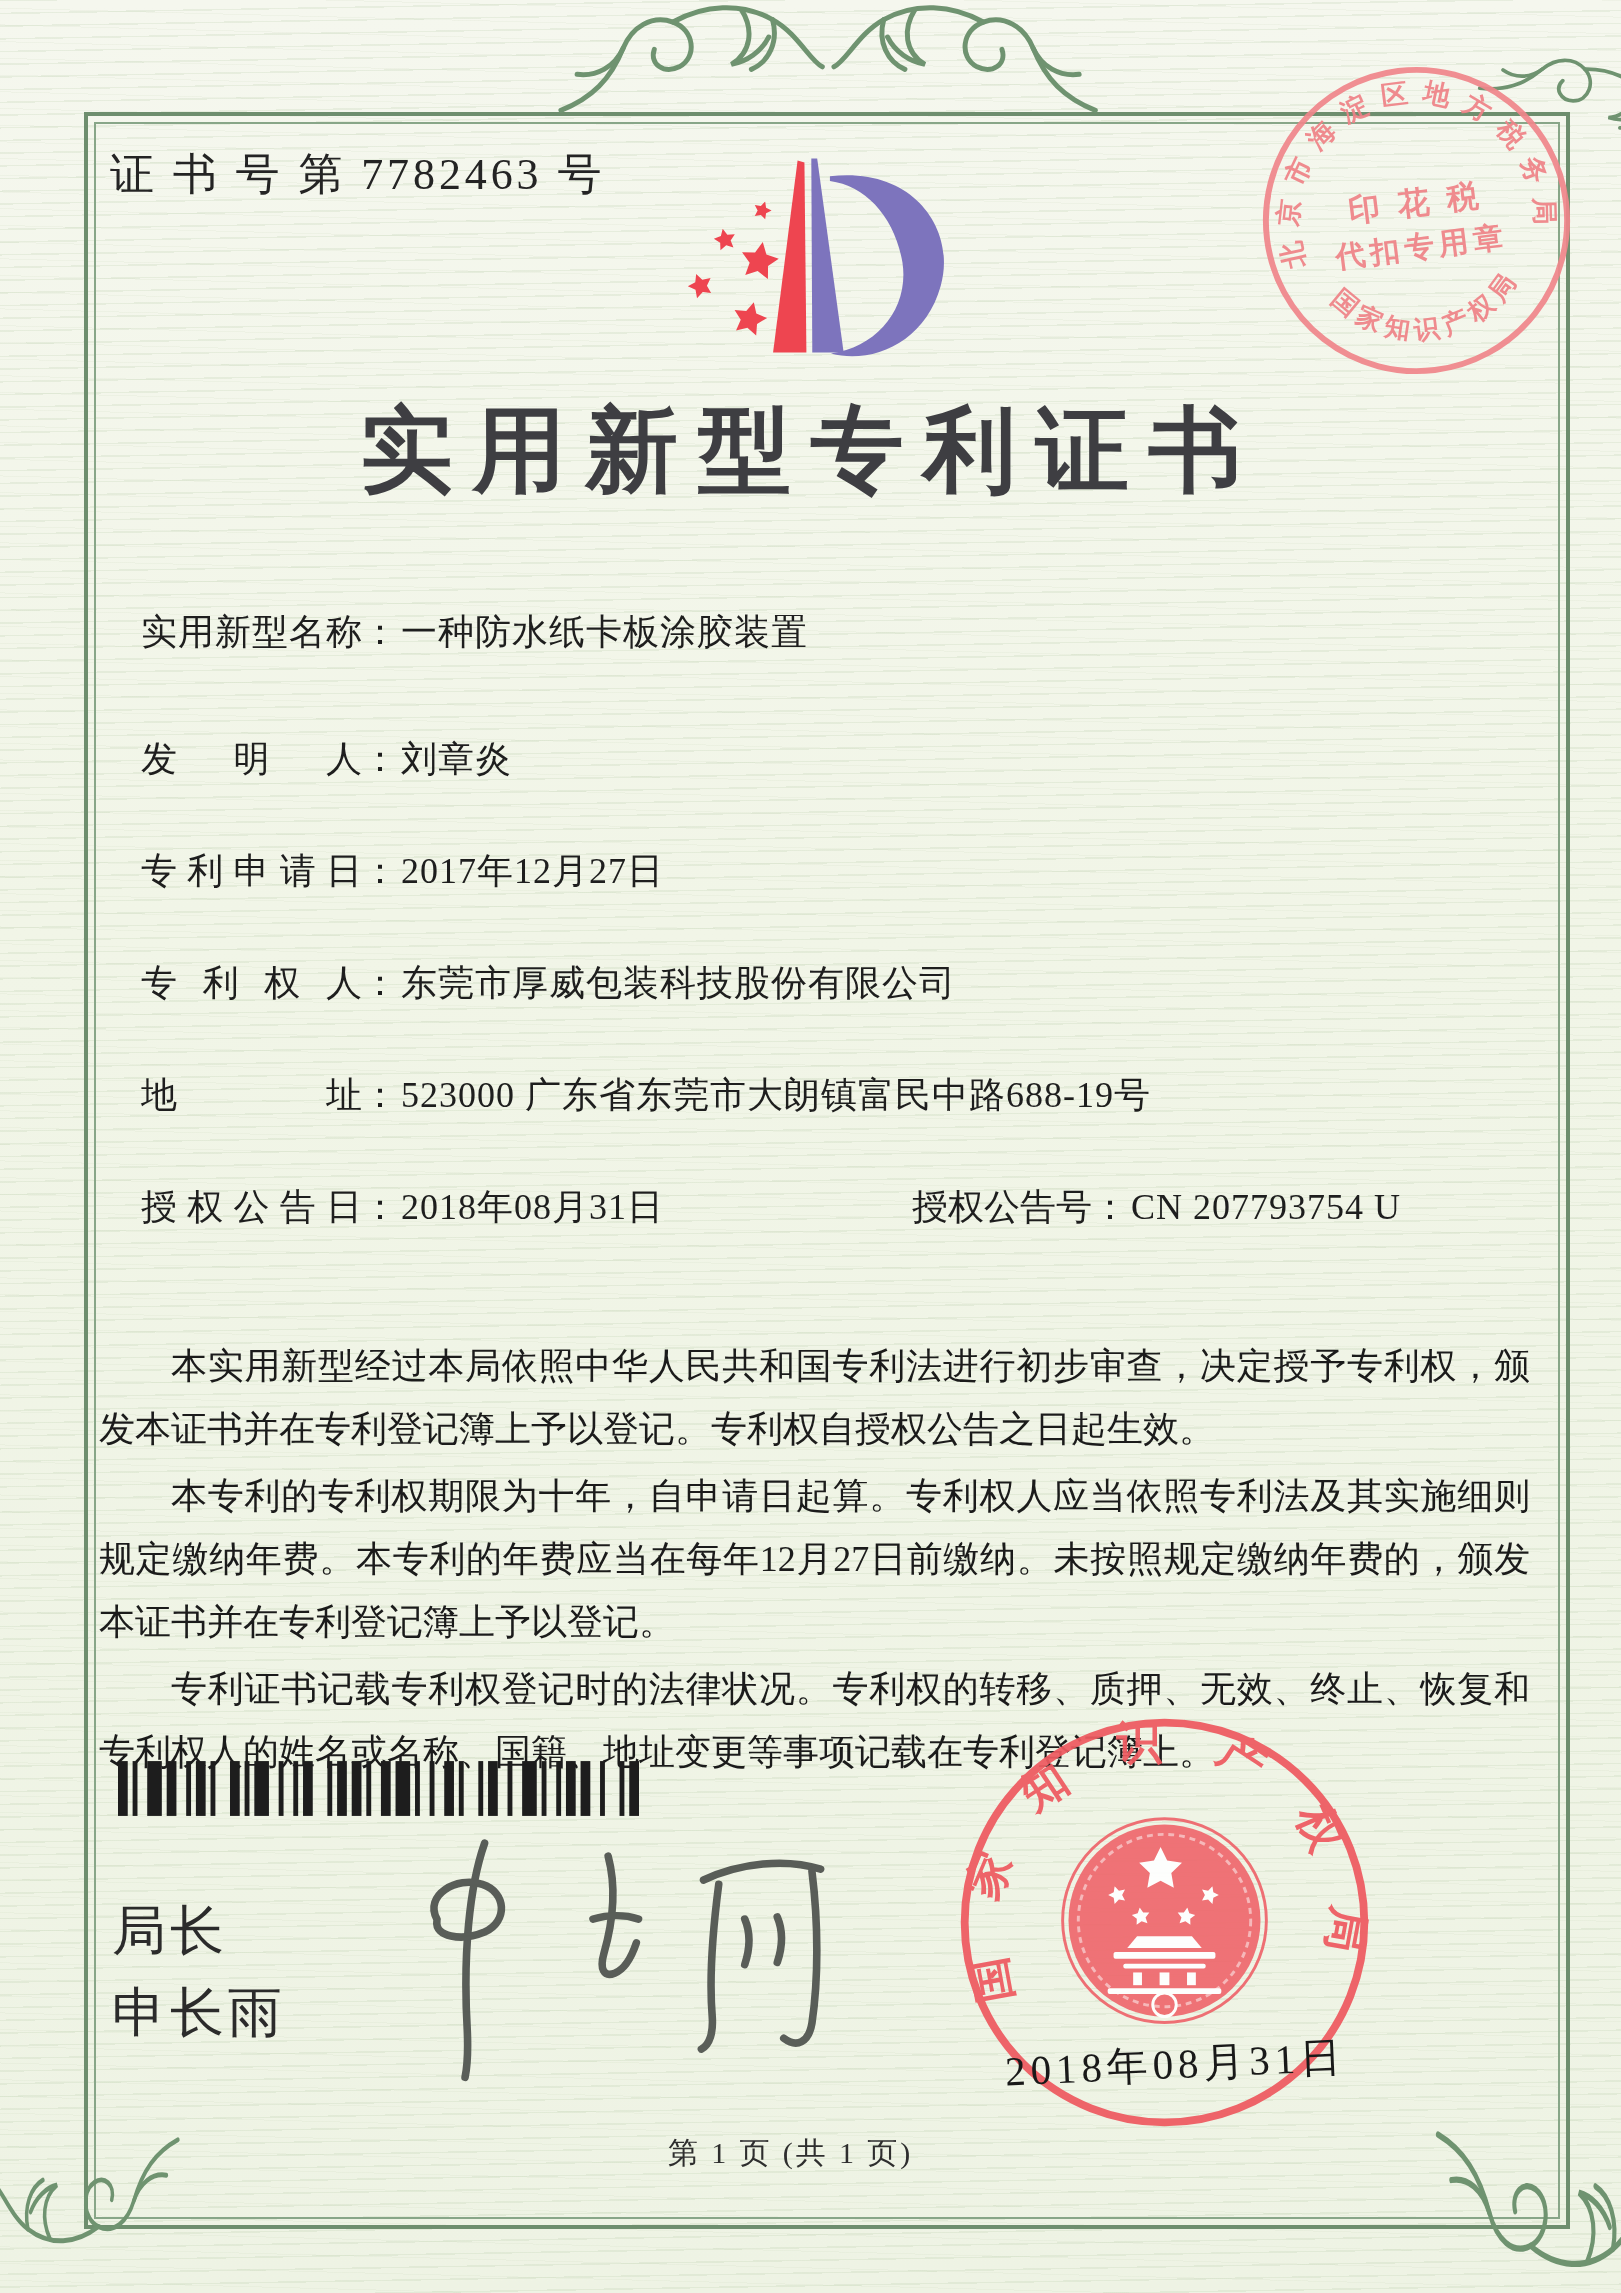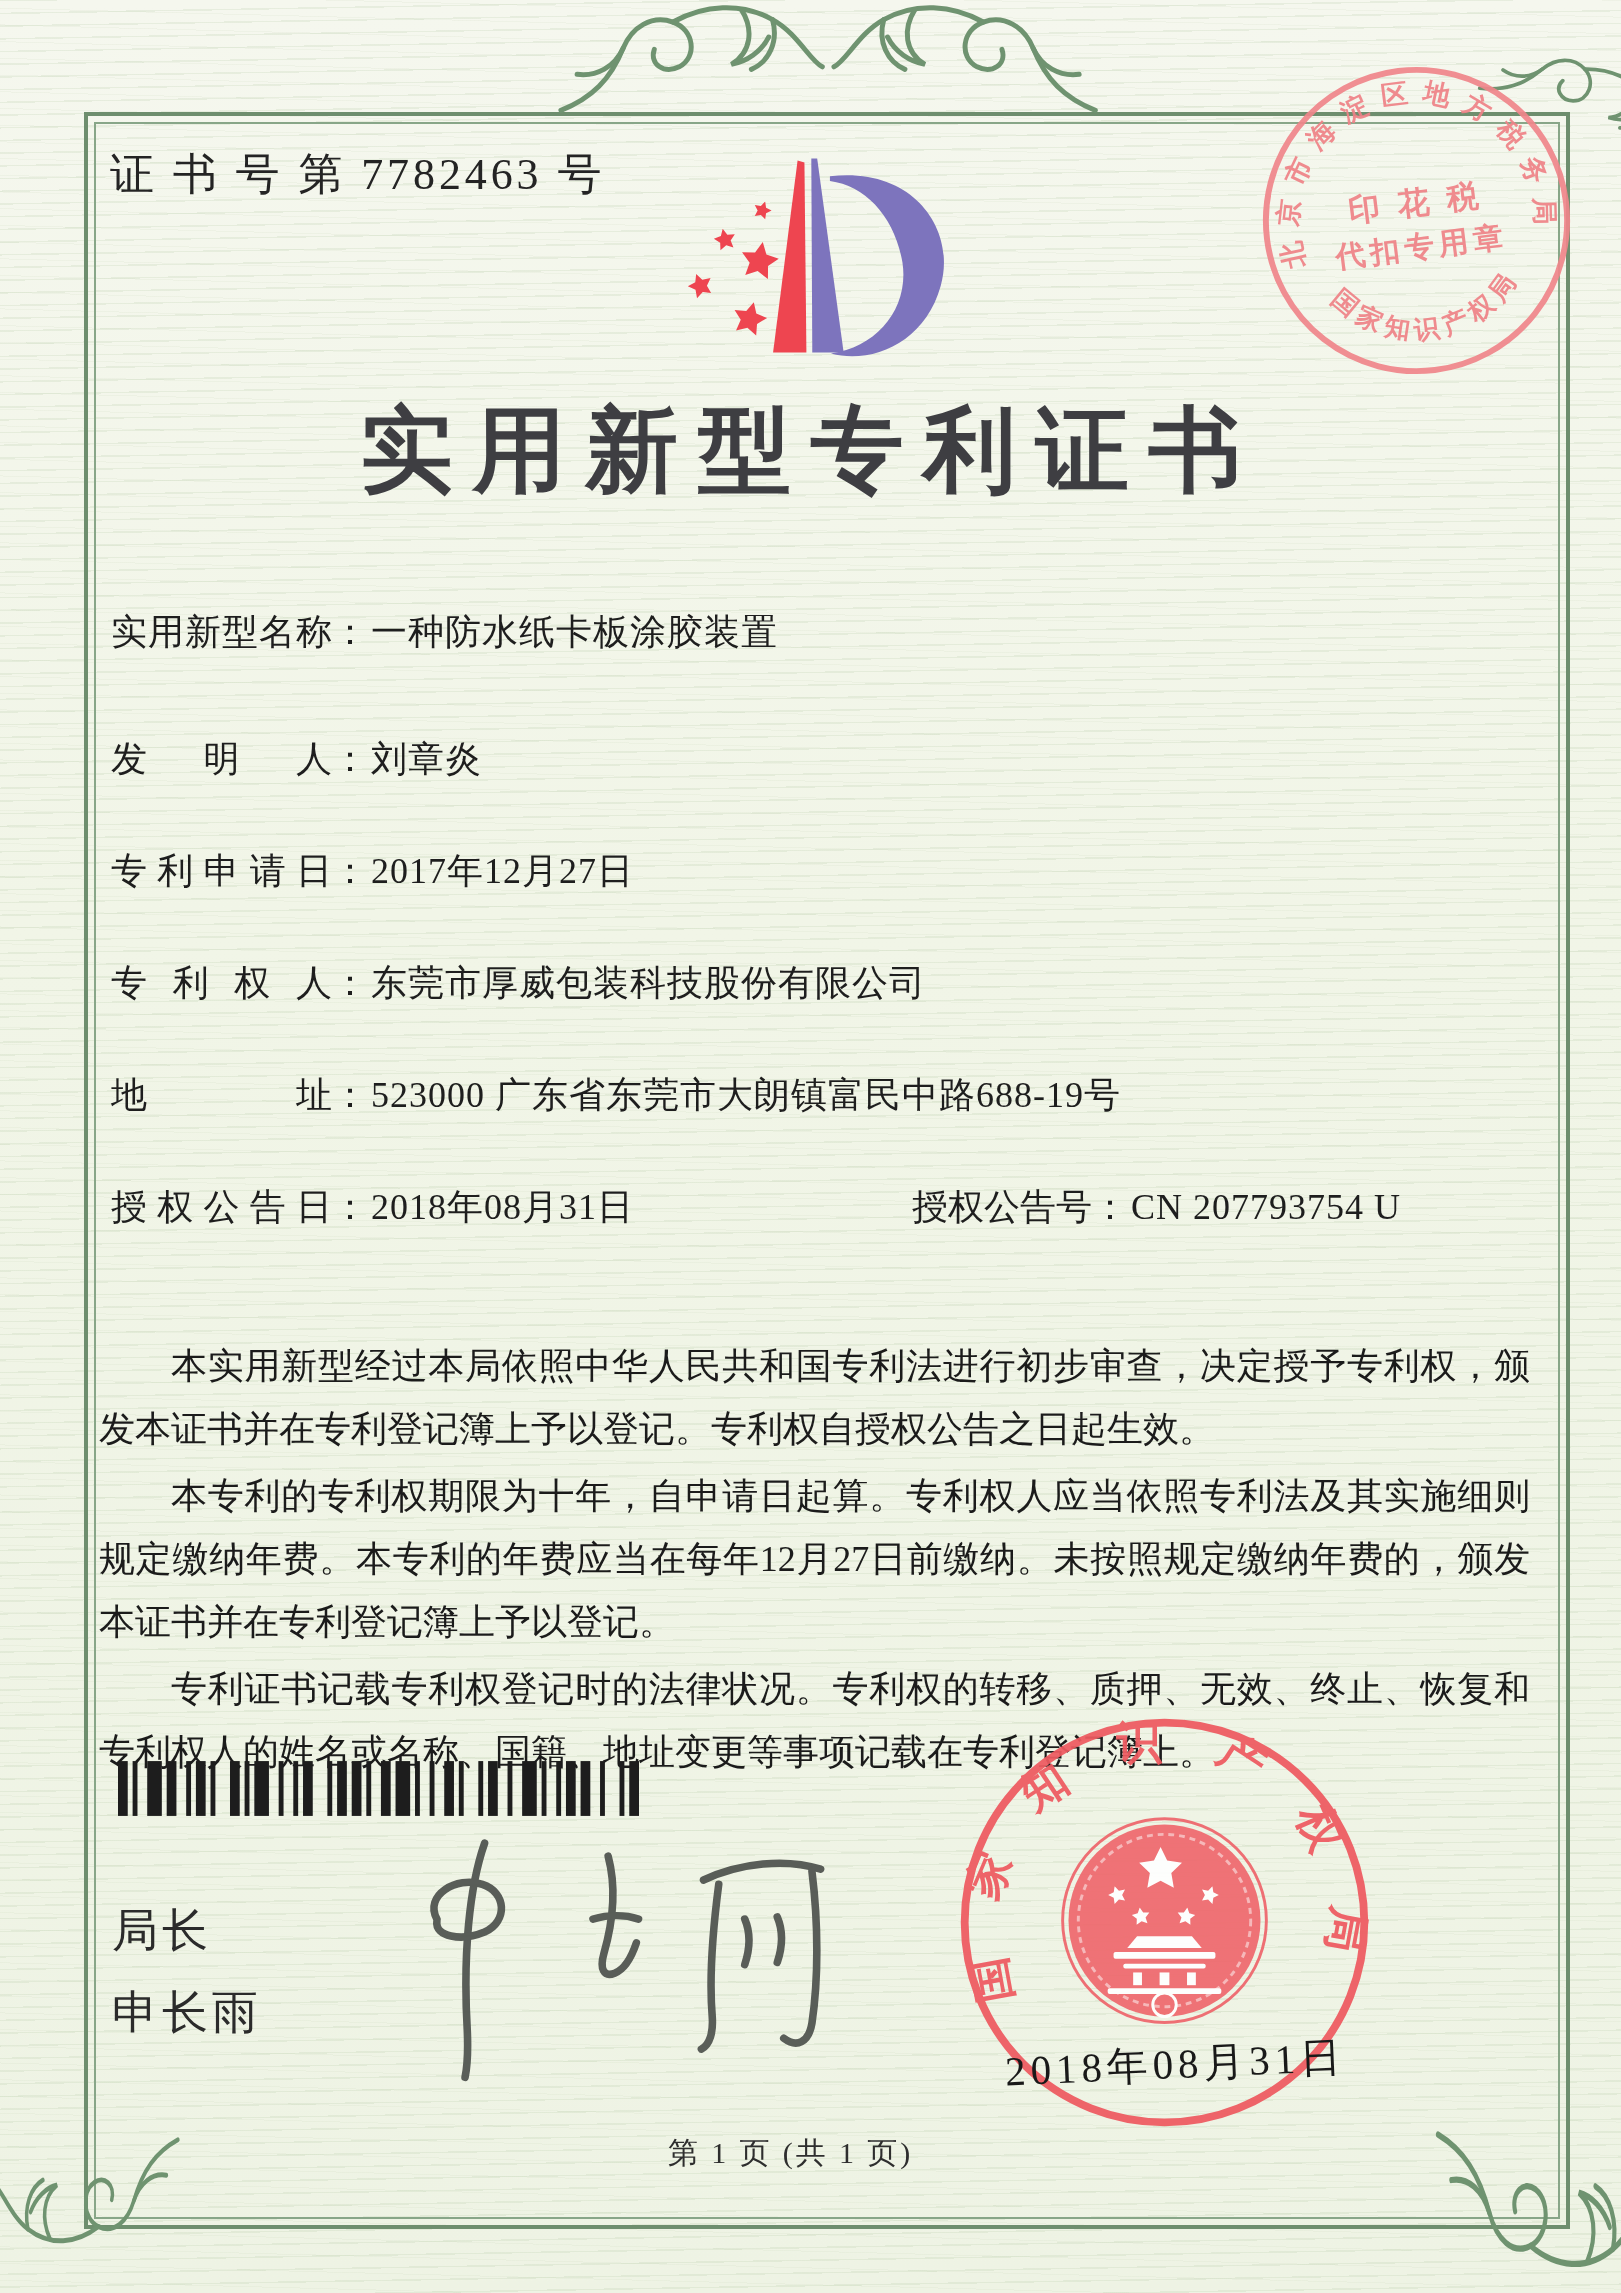--- a/index.html
+++ b/index.html
@@ -35,31 +35,31 @@
   }
   .page-title{
     position:absolute;left:0;top:388px;width:1621px;z-index:3;
     text-align:center;font-size:93px;font-weight:bold;letter-spacing:19.6px;
     color:#3e3e42;
     font-family:Liberation Mono, monospace;
   }
   .fields{position:absolute;left:111px;top:608px;width:1421px;z-index:3;font-size:36px;}
   .frow{margin-bottom:63px;white-space:nowrap;position:relative;}
   .frow.first{margin-bottom:78px;}
-  .flabel{display:inline-block;width:221px;text-align:justify;text-align-last:justify;vertical-align:top;}
+  .flabel{display:inline-block;width:221px;text-align:justify;text-align-last:justify;vertical-align:top;margin-left:30px;}
   .fcolon{display:inline-block;width:39px;}
   .fvalue{letter-spacing:1px;}
   .grant-cell2{position:absolute;left:801px;top:0;}
   .paras{
     position:absolute;left:95px;top:1331px;width:1439px;z-index:3;
     font-size:36px;line-height:63px;text-align:justify;color:#1b1b1b;
   }
   .paras p{margin:4px;text-indent:2em;}
   .barcode{position:absolute;left:118px;top:1761px;width:521px;height:55px;z-index:3;}
-  .director{position:absolute;left:112px;top:1890px;z-index:3;font-size:46px;line-height:82px;color:#2b2b2b;letter-spacing:3.9px;}
+  .director{position:absolute;left:112px;top:1890px;z-index:3;font-size:54px;line-height:82px;color:#2b2b2b;letter-spacing:3.9px;}
   .signature{position:absolute;left:374px;top:1815px;width:490px;height:271px;z-index:3;}
   .seal{position:absolute;left:949px;top:1707px;width:431px;height:431px;z-index:4;opacity:.93;}
   .seal-date{
     position:absolute;left:965px;top:2037px;width:421px;z-index:5;
     text-align:center;font-size:41px;letter-spacing:4.9px;color:#191919;
     transform:rotate(-2.5deg);
   }
   .page-footer{
     position:absolute;left:0;top:2133px;width:1621px;z-index:3;box-sizing:border-box;padding-right:40px;
     text-align:center;font-size:30px;letter-spacing:2.9px;color:#2e2e2e;

